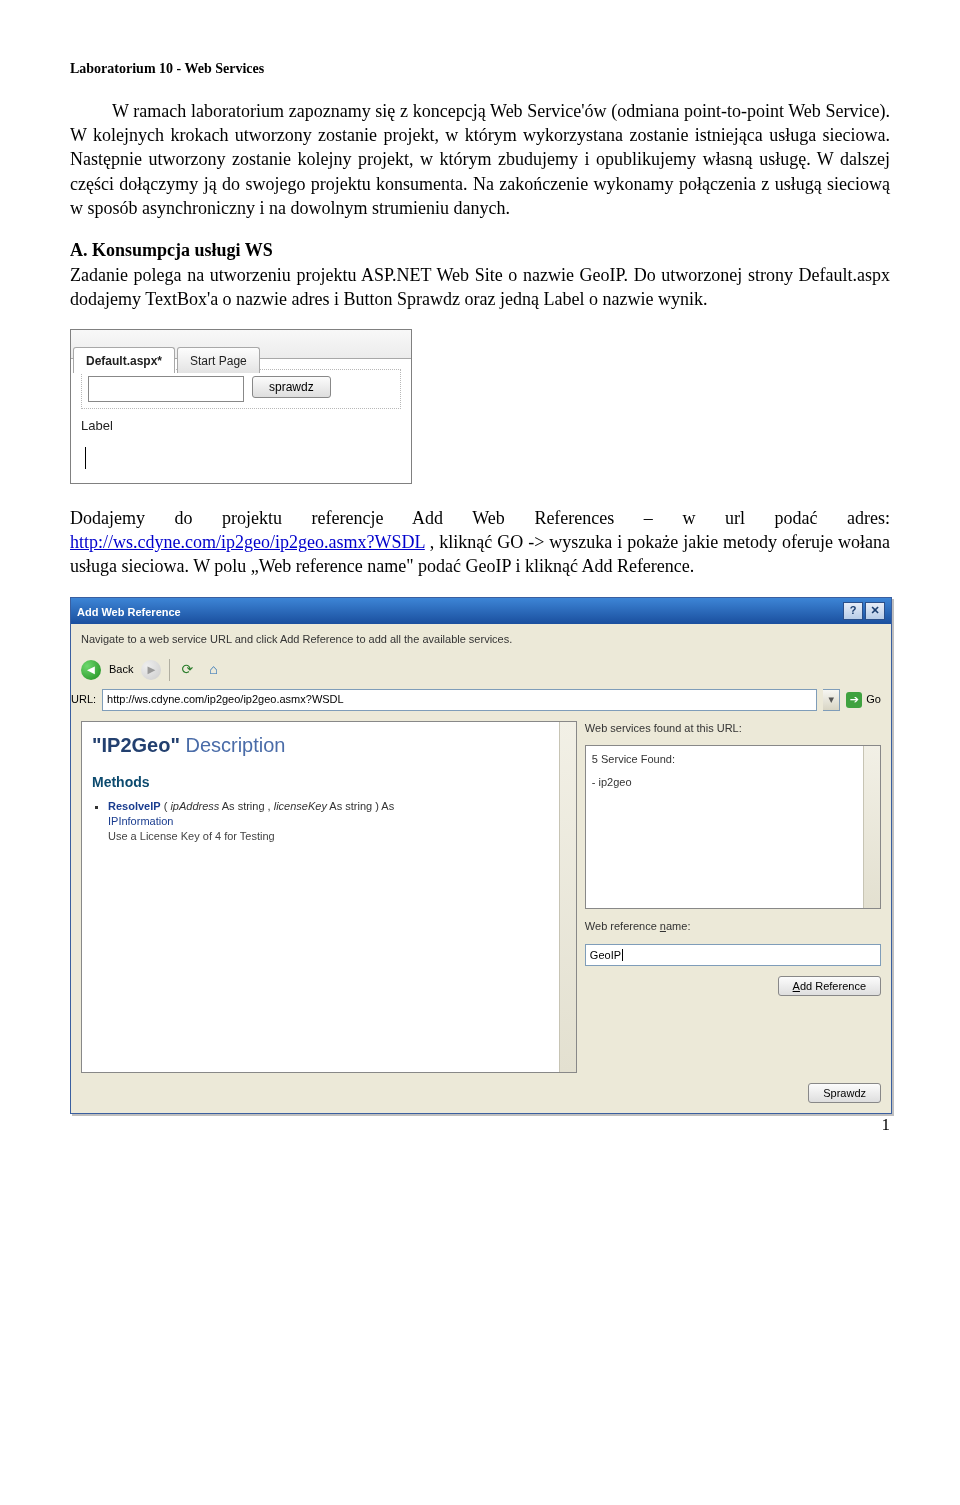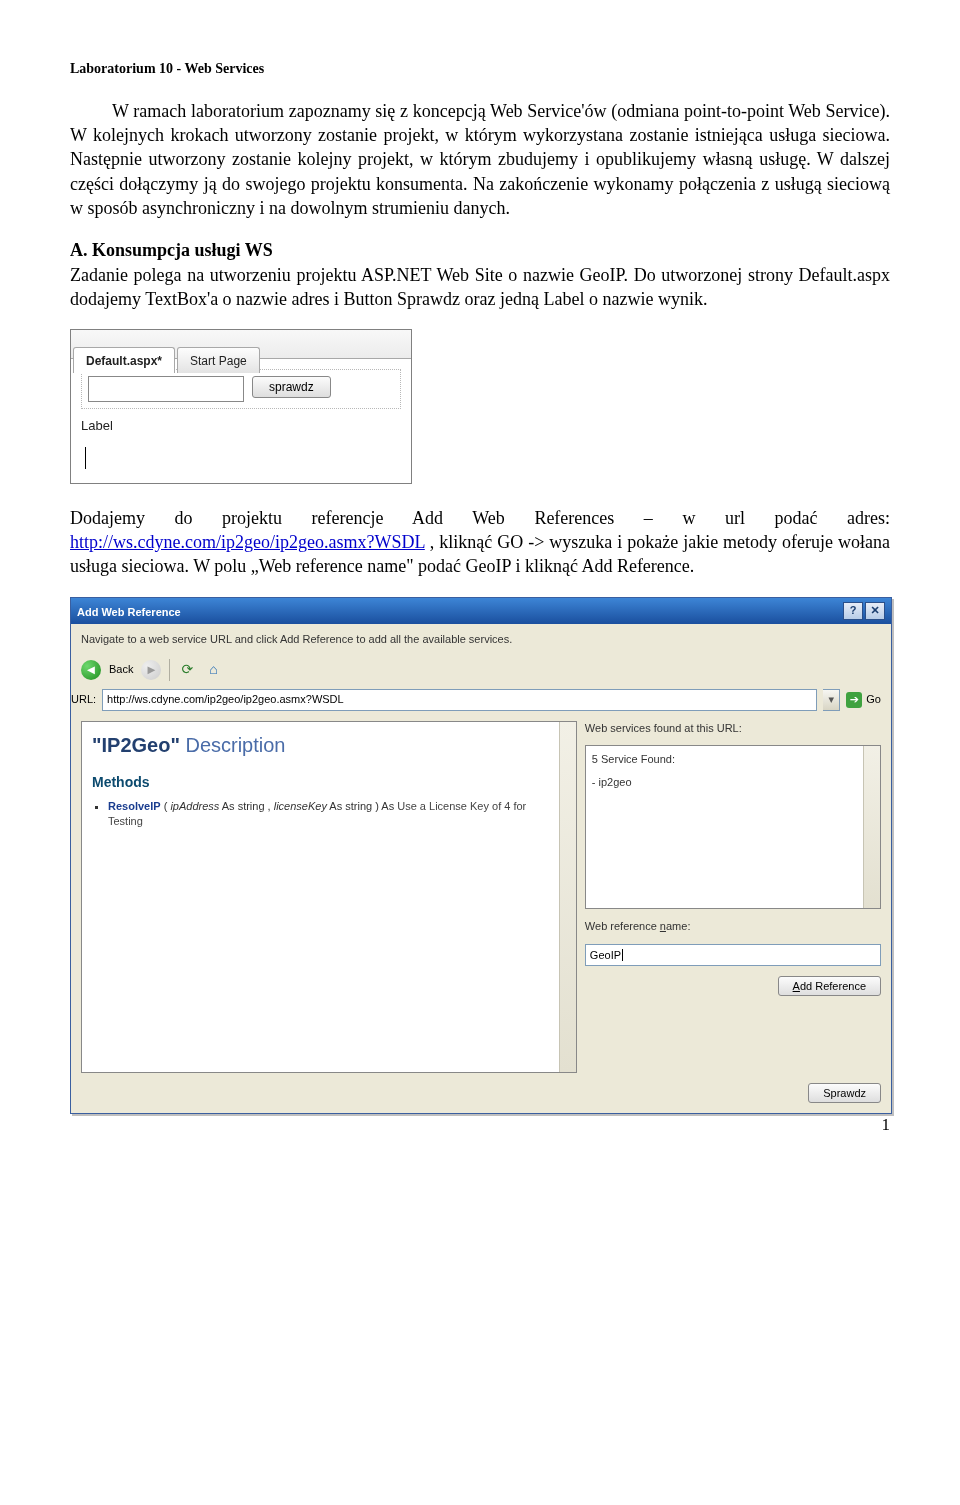--- a/index.html
+++ b/index.html
@@ -263,20 +263,21 @@
   <div class="dlg-body">
     <div class="dlg-left">
       <div class="dlg-left-inner">
         <div class="ws-title">
           <b>"IP2Geo" </b><span>Description</span>
         </div>
         <div class="ws-methods">Methods</div>
         <ul class="ws-list">
           <li>
             <span class="ws-method-name">ResolveIP</span><span> ( </span><span class="ws-param">ipAddress</span><span> As string</span><span> ,  </span><span class="ws-param">licenseKey</span><span> As string</span><span> ) As</span>
+            <span class="ws-ret">IPInformation</span>
             <span class="ws-desc">Use a License Key of 4 for Testing</span>
           </li>
         </ul>
       </div>
       <div class="dlg-scroll-fake"></div>
     </div>
 
     <div class="dlg-right">
       <div class="right-label">Web services found at this URL:</div>
       <div class="right-box">

